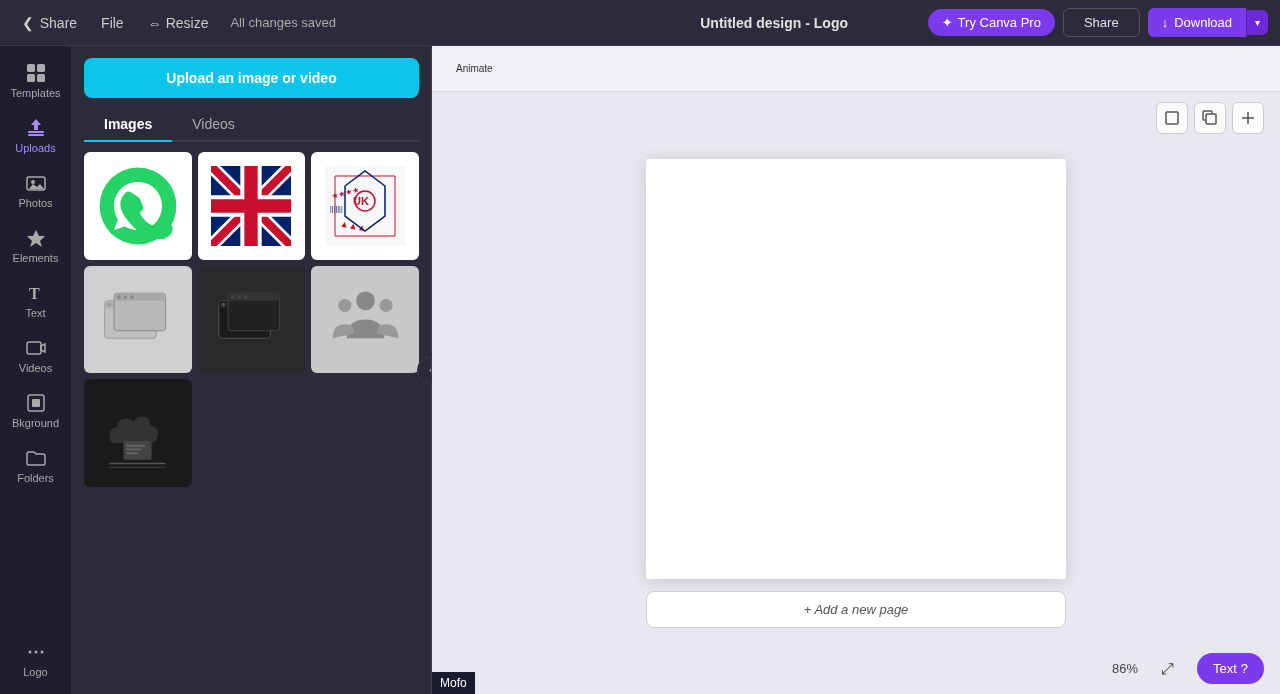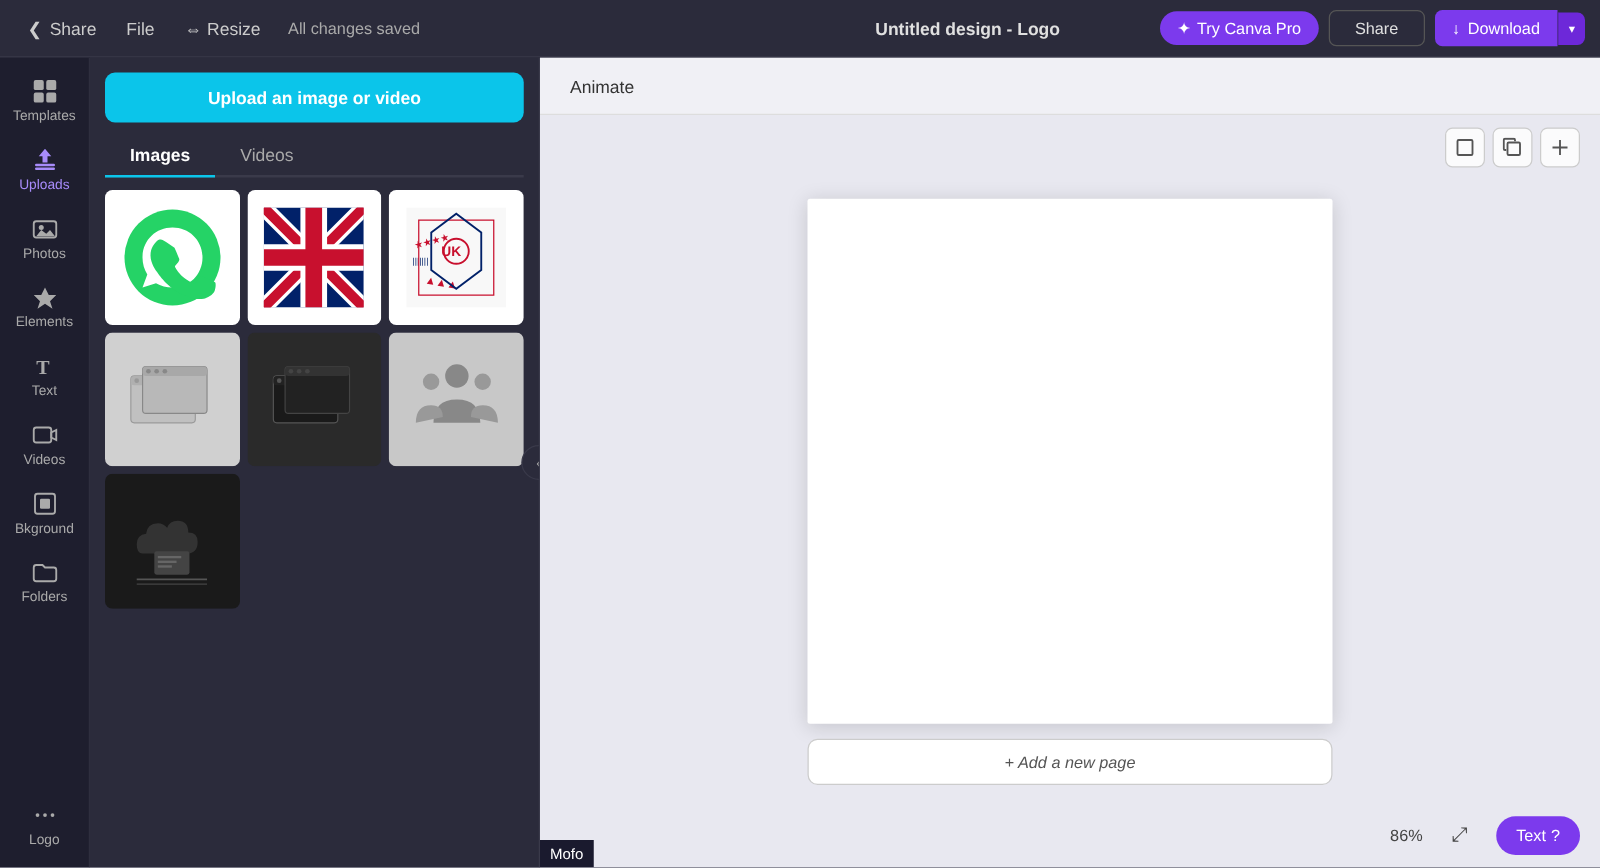--- a/index.html
+++ b/index.html
@@ -228,21 +228,21 @@
       border-bottom: 1px solid #ddd;
       display: flex;
       align-items: center;
       padding: 0 16px;
       gap: 8px;
     }
     .animate-btn {
       background: transparent;
       border: none;
       color: #333;
-      font-size: 14px;
+      font-size: 10px;
       font-weight: 500;
       cursor: pointer;
       padding: 4px 8px;
       border-radius: 4px;
     }
 
     .canvas-controls {
       position: absolute;
       top: 56px;
       right: 16px;

